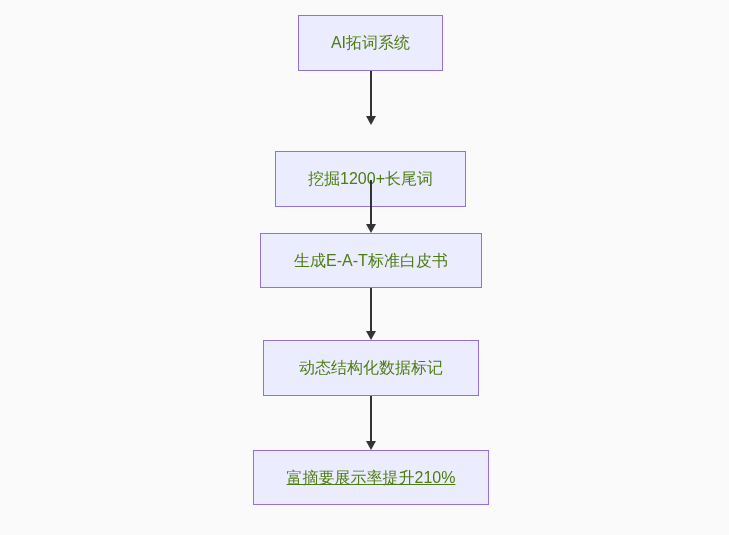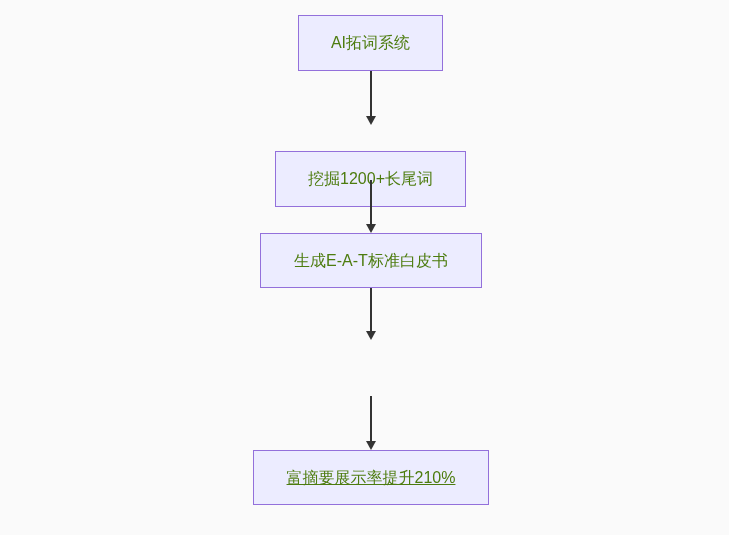--- a/index.html
+++ b/index.html
@@ -88,20 +88,23 @@
 
   <div class="node node-2">
     <span>生成E-A-T标准白皮书</span>
   </div>
 
   <div class="edge edge-2">
     <div class="edge-line"></div>
     <div class="edge-head"></div>
   </div>
 
+  <div class="node node-3">
+    <span>动态结构化数据标记</span>
+  </div>
 
   <div class="edge edge-3">
     <div class="edge-line"></div>
     <div class="edge-head"></div>
   </div>
 
   <div class="node node-4">
     <span>富摘要展示率提升210%</span>
   </div>
 

